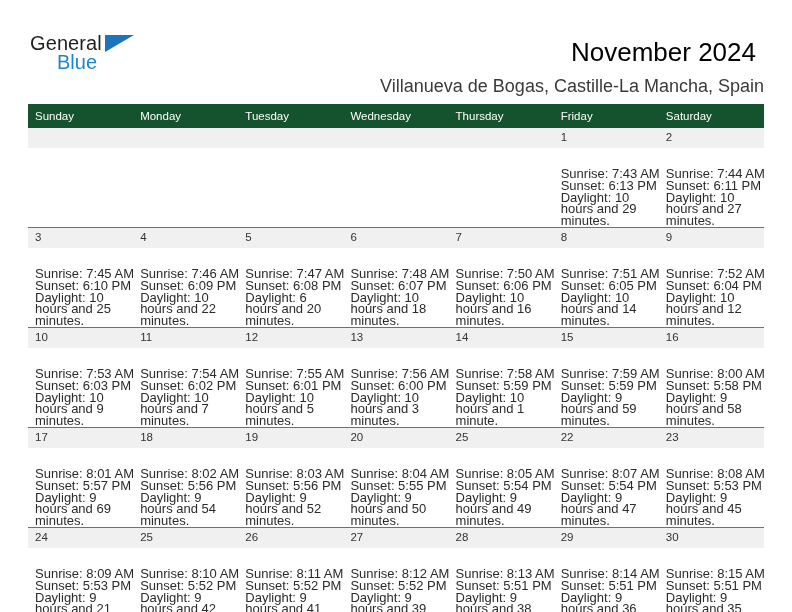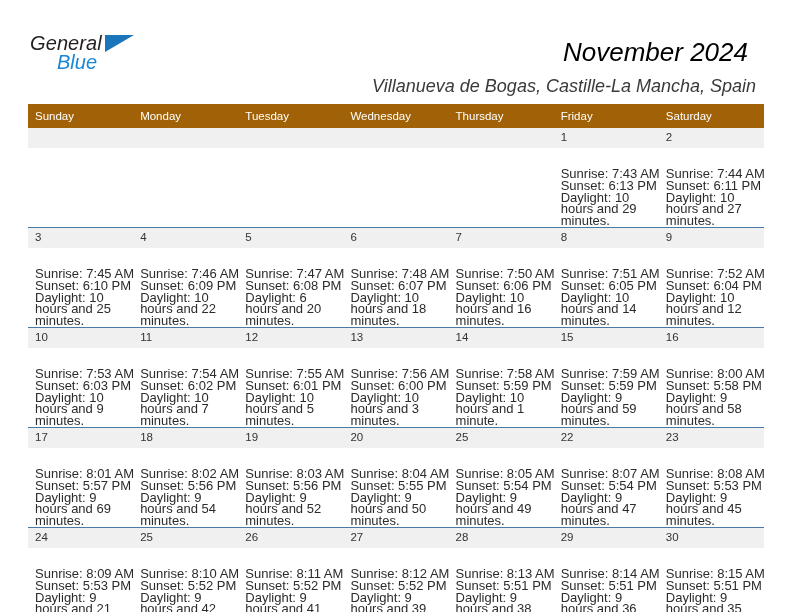--- a/index.html
+++ b/index.html
@@ -19,23 +19,22 @@
     width: 792px;
     height: 612px;
     box-sizing: border-box;
   }
 
   
   .top-bar {
     position: absolute;
     left: 28px;
     top: 28px;
-    right: 36px;
+    right: 28px;
     height: 70px;
-    font-style: italic;
   }
   .brand {
     position: absolute;
     left: 0;
     top: 4px;
     width: 180px;
     height: 56px;
   }
   .brand-general {
     position: absolute;
@@ -89,21 +88,21 @@
   
   .calendar {
     position: absolute;
     left: 28px;
     top: 104px;
     width: 736px;
     border-collapse: collapse;
     table-layout: fixed;
   }
   .calendar th {
-    background: #a16207;
+    background: #14532d;
     color: #ffffff;
     font-size: 11.5px;
     font-weight: normal;
     text-align: left;
     padding: 6px 0 6px 7px;
     height: 11px;
     border: none;
   }
   .calendar td {
     vertical-align: top;

